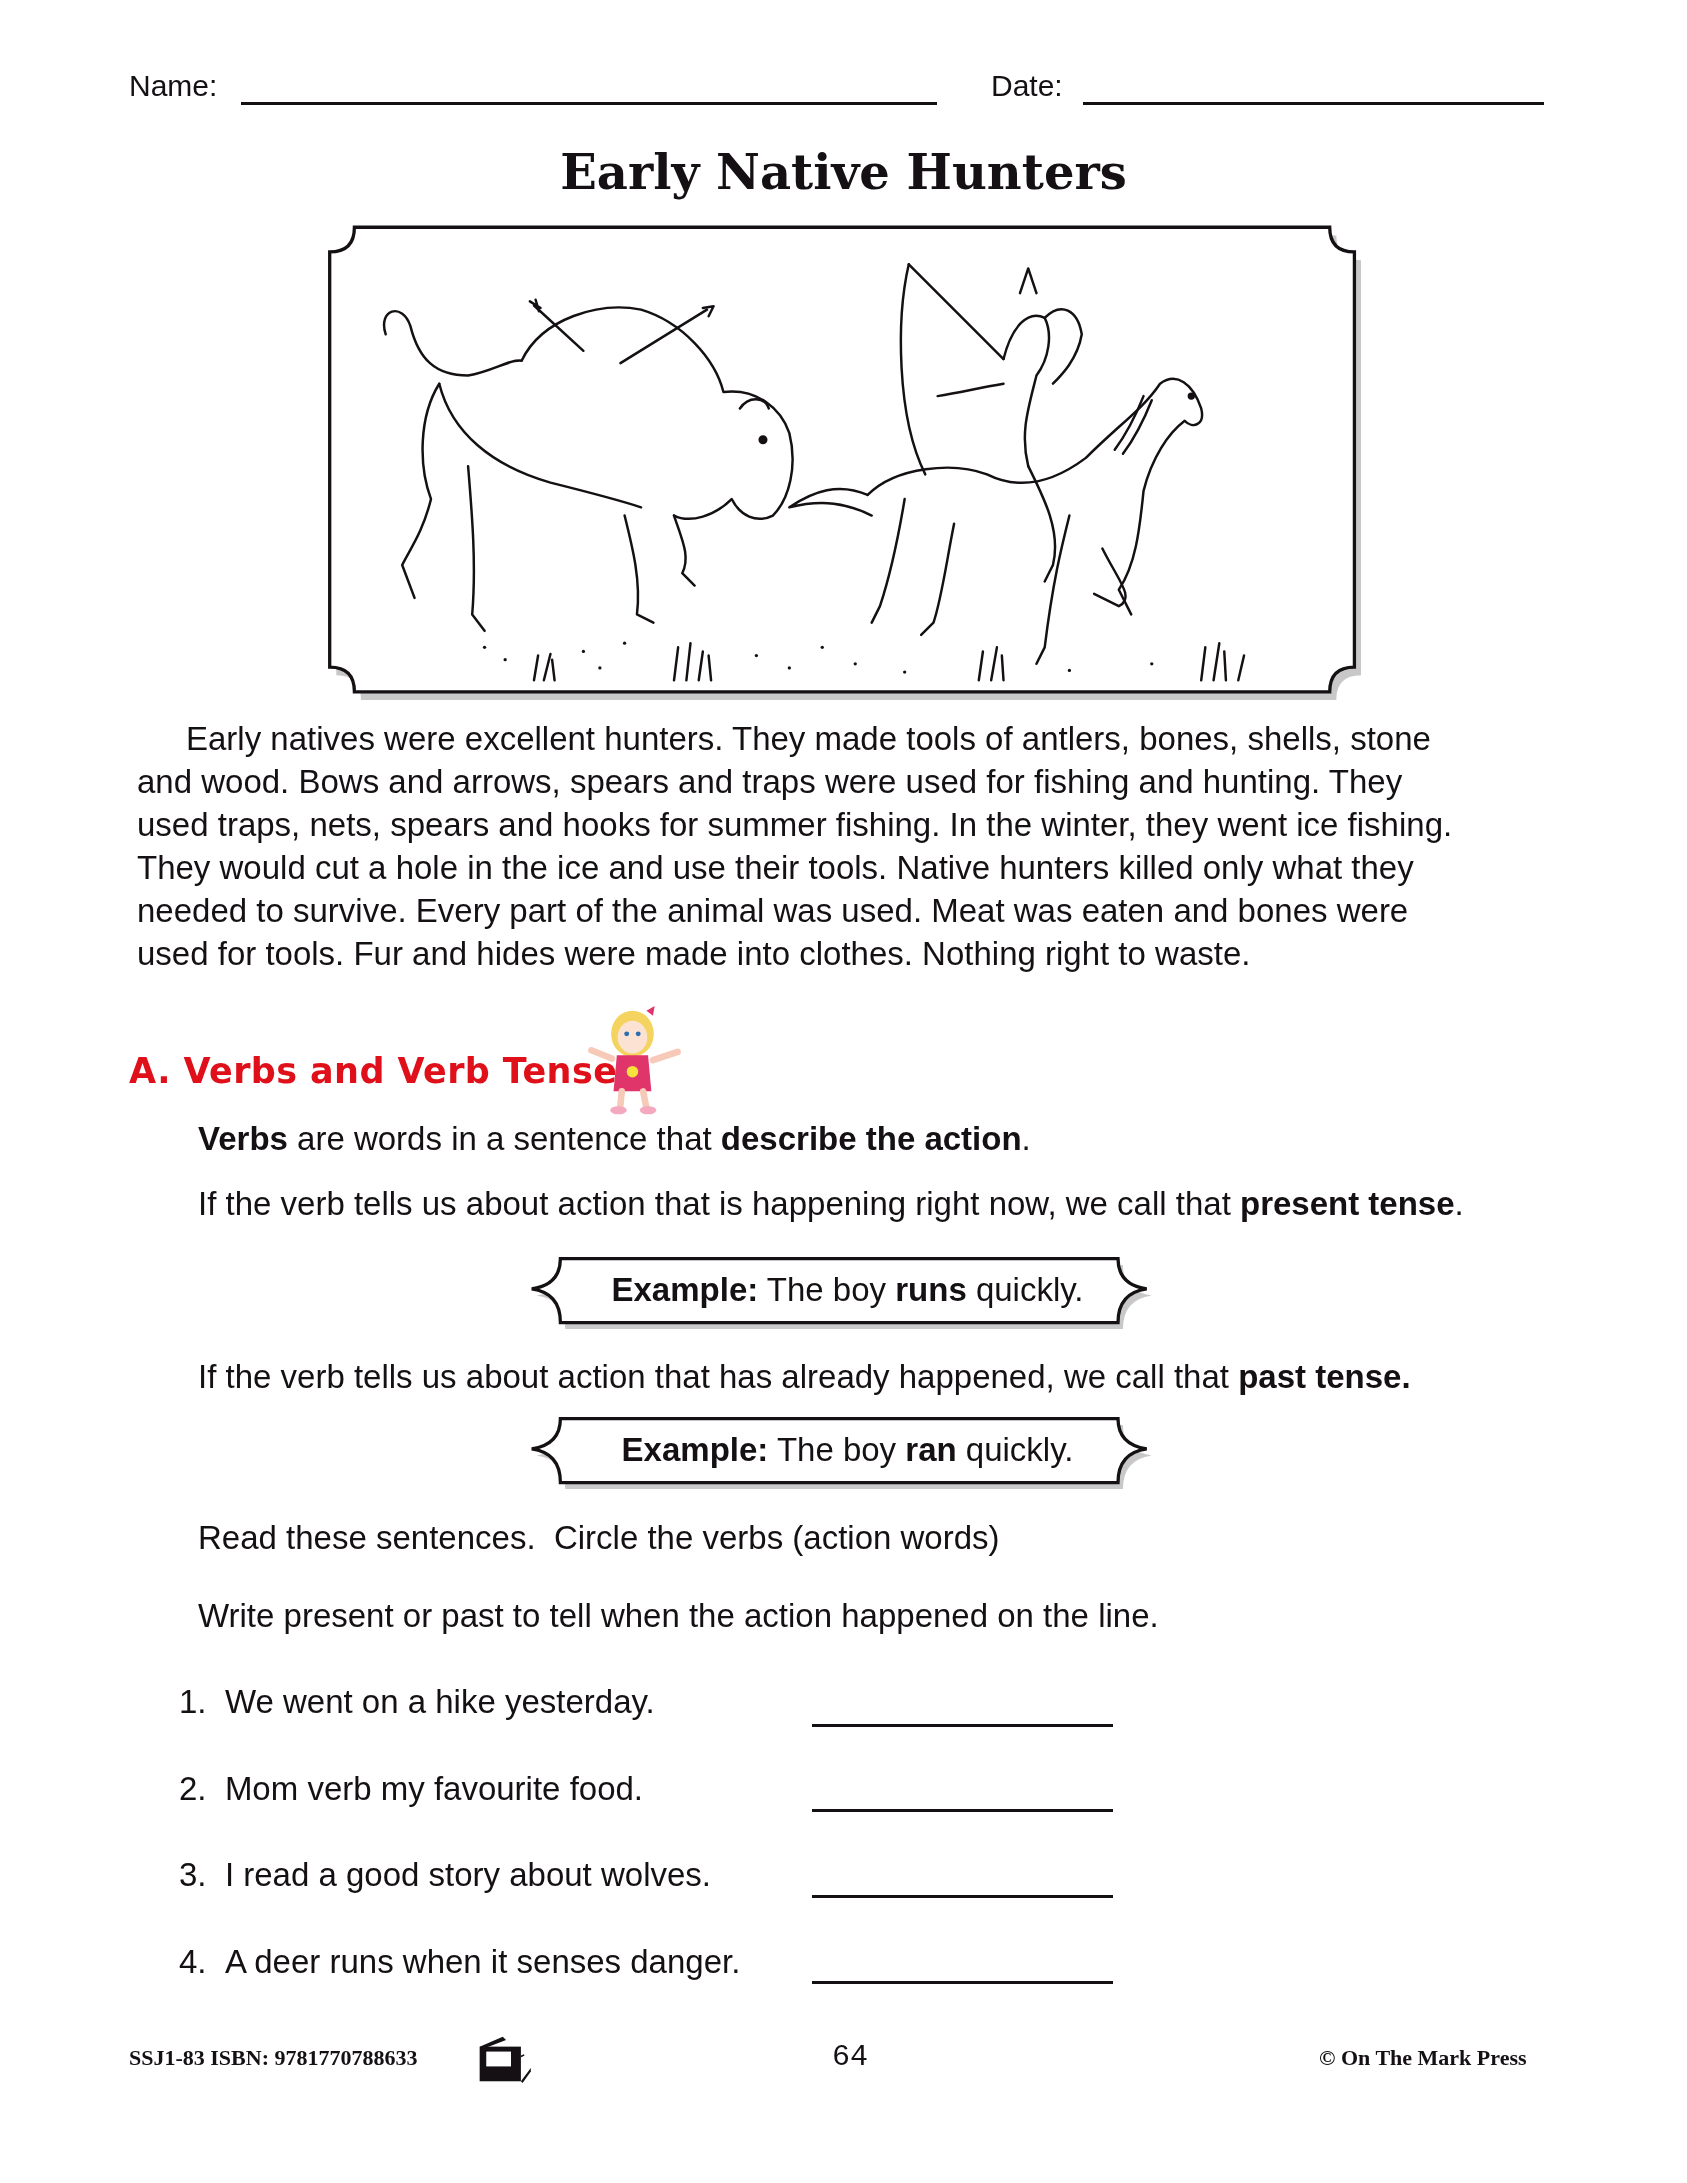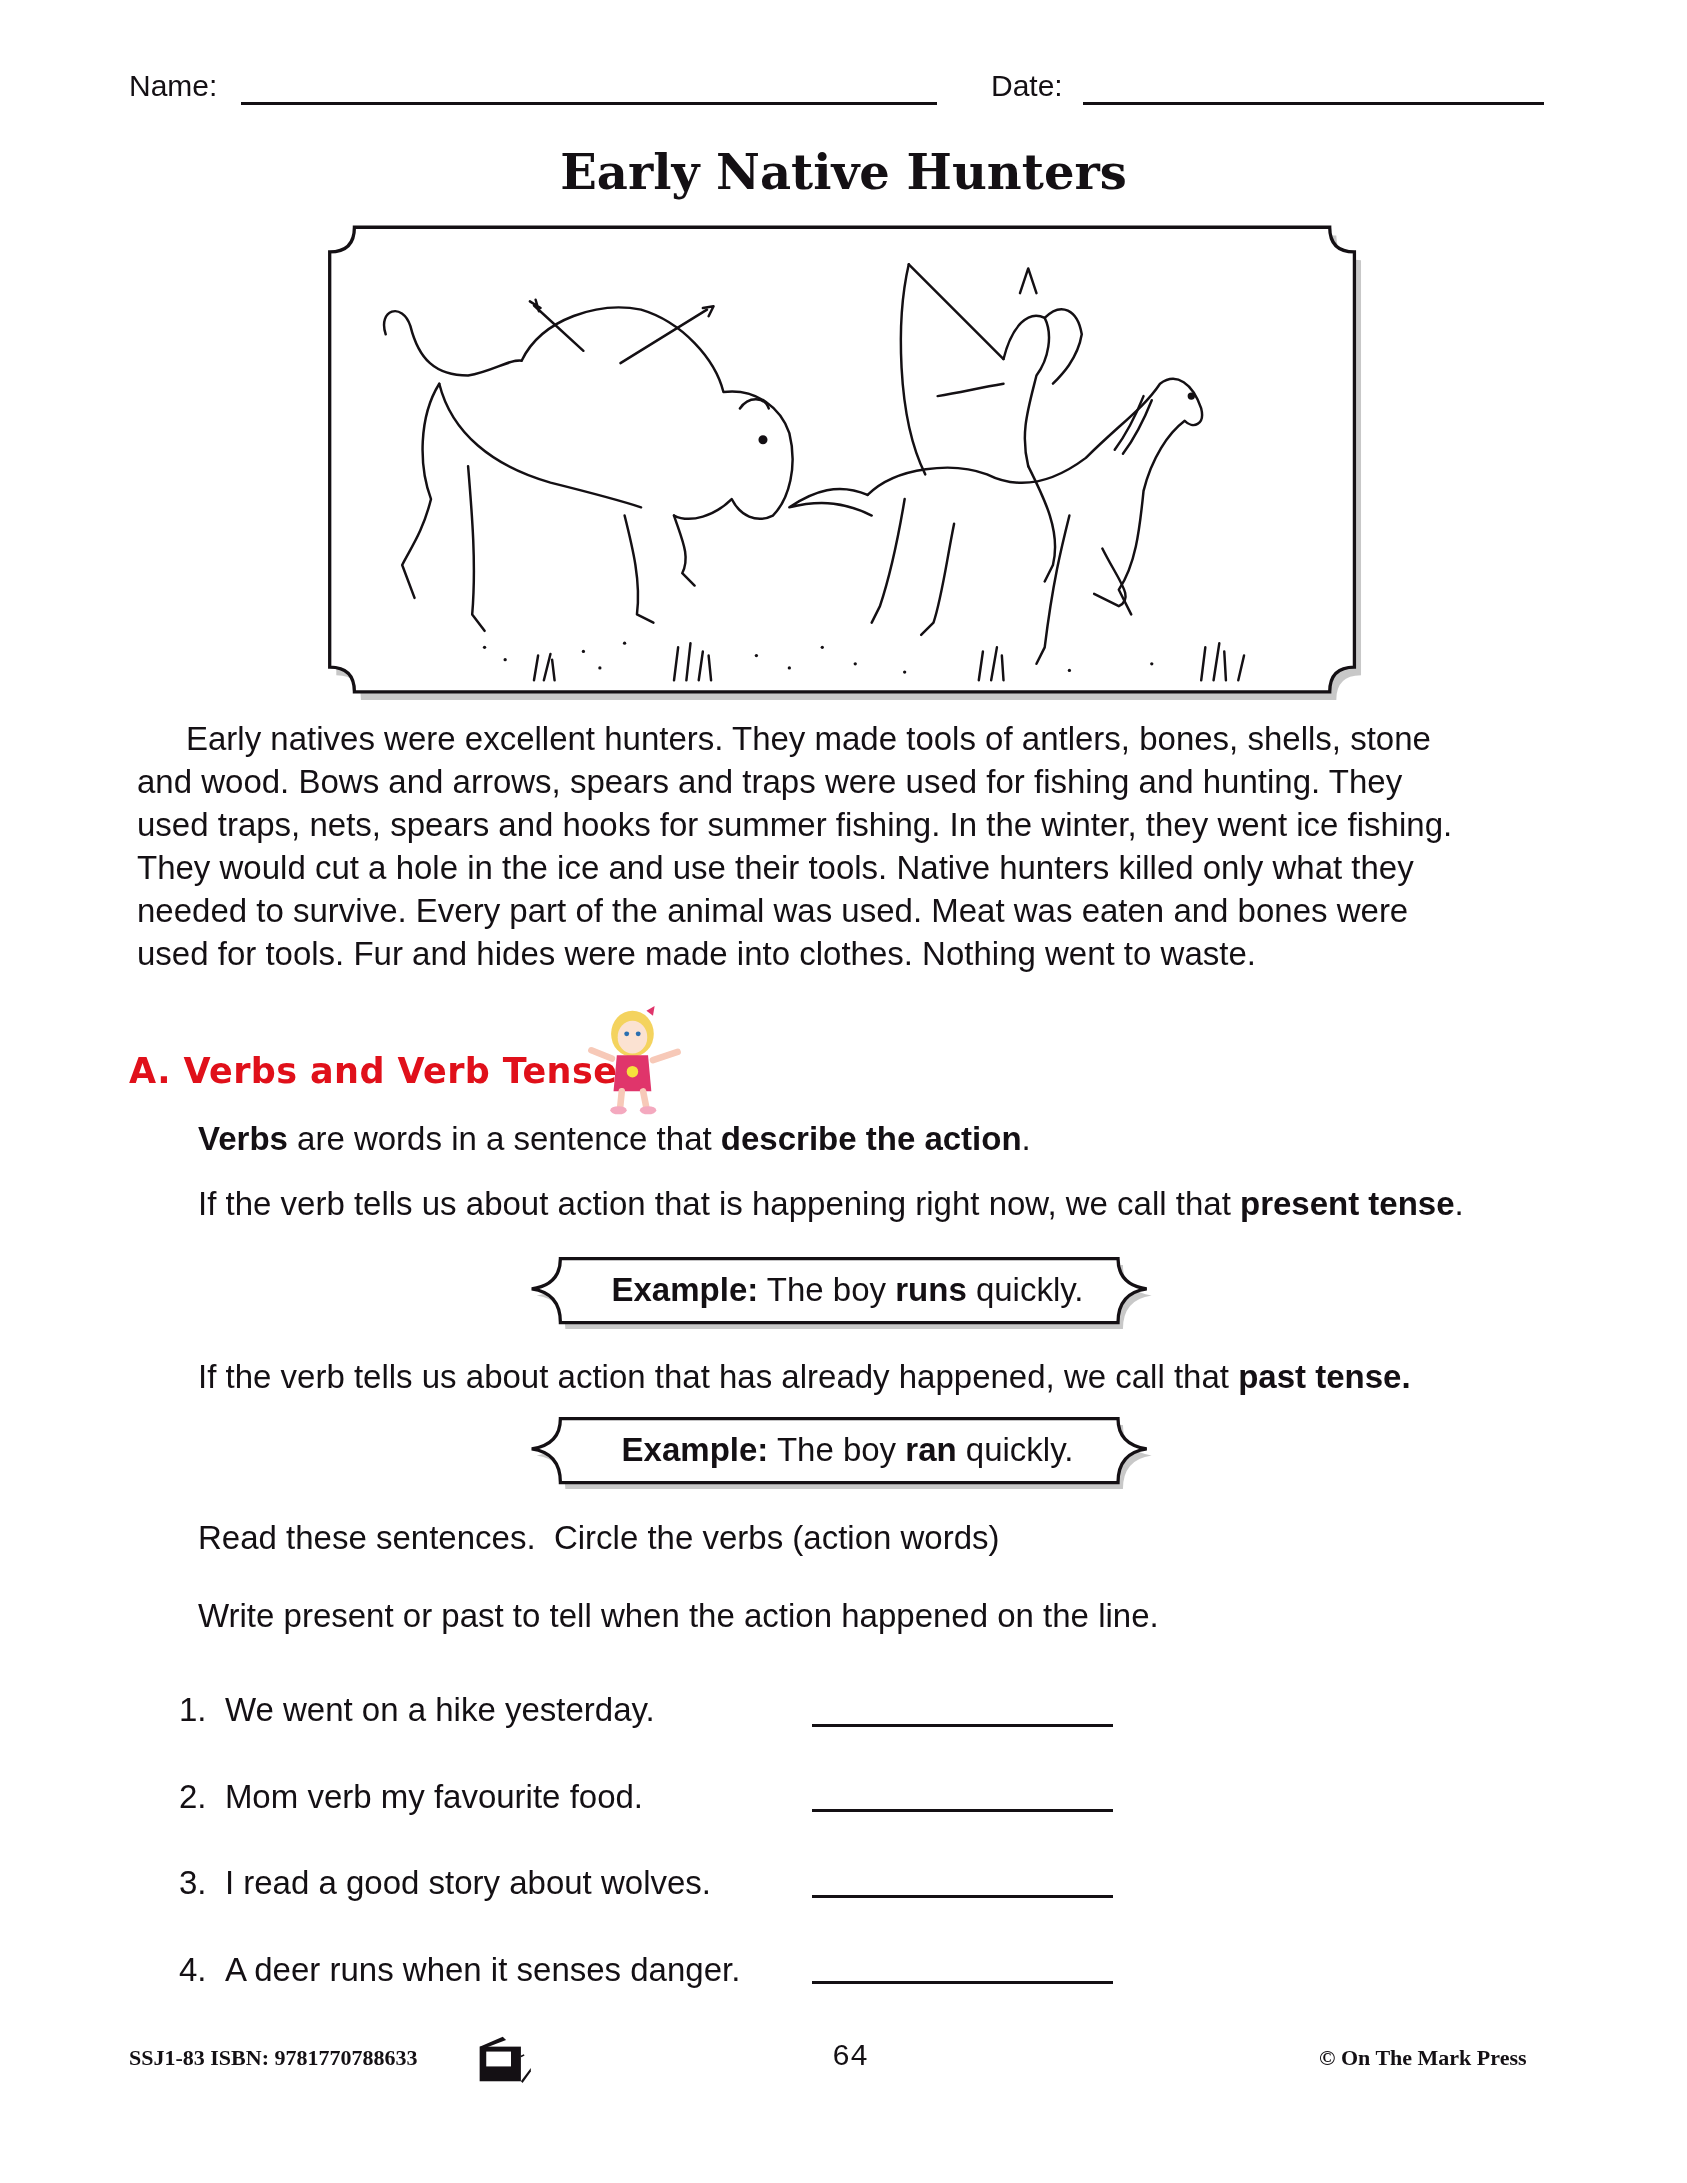--- a/index.html
+++ b/index.html
@@ -13,21 +13,21 @@
   .frame { left:328px; top:219px; width:1028px; height:473px; }
   .para { left:129px; top:717px; width:1434px; font-size:33px; line-height:43px;margin-left:8px; }
   .para .indent { display:inline-block; width:49px; }
   .heading { left:129px; top:1051px; font-size:35px; font-weight:bold; color:#e0101a;
              font-family:"DejaVu Sans", sans-serif; letter-spacing:0.4px; }
   .body-line { left:179px; font-size:33px; white-space:nowrap;margin-left:19px; }
   .b { font-weight:bold; }
   .example-wrap { width:643px; height:76px; }
   .example-text { position:absolute; left:0; right:0; top:0; bottom:0; display:flex;
                   align-items:center; justify-content:center; font-size:33px; }
-  .q-line { left:179px; font-size:33px; white-space:nowrap;margin-top:8px; }
+  .q-line { left:179px; font-size:33px; white-space:nowrap; }
   .ans-line { left:812px; width:301px; border-bottom:3.3px solid #141014; height:0; }
   .footer { font-family:"Liberation Serif", serif; font-weight:bold; font-size:22px; white-space:nowrap; }
   .page-num { font-family:Liberation Mono, monospace; font-size:30px; }
 </style>
 </head>
 <body>
 
 <span class="abs hdr-label" style="left:129px; top:69px;">Name:</span>
 <div class="abs blank-line" style="left:241px; top:102px; width:696px;"></div>
 <span class="abs hdr-label" style="left:991px; top:69px;">Date:</span>
@@ -101,21 +101,21 @@
     </g>
   </svg>
 </div>
 
 <div class="abs para">
   <div><span class="indent"></span><span>Early natives were excellent hunters. They made tools of antlers, bones, shells, stone</span></div>
   <div>and wood. Bows and arrows, spears and traps were used for fishing and hunting. They</div>
   <div>used traps, nets, spears and hooks for summer fishing. In the winter, they went ice fishing.</div>
   <div>They would cut a hole in the ice and use their tools. Native hunters killed only what they</div>
   <div>needed to survive. Every part of the animal was used. Meat was eaten and bones were</div>
-  <div>used for tools. Fur and hides were made into clothes. Nothing went to waste.</div>
+  <div>used for tools. Fur and hides were made into clothes. Nothing right to waste.</div>
 </div>
 
 <div class="abs heading">A. Verbs and Verb Tense</div>
 
 <div class="abs" style="left:587px; top:1001px; width:95px; height:115px;">
   <svg width="95" height="115" viewBox="0 0 115 140">
     <path d="M5,60 L30,70" stroke="#f7c9b8" stroke-width="8" stroke-linecap="round"></path>
     <path d="M110,62 L80,72" stroke="#f7c9b8" stroke-width="8" stroke-linecap="round"></path>
     <ellipse cx="55" cy="40" rx="26" ry="28" fill="#f4d35e"></ellipse>
     <ellipse cx="55" cy="44" rx="18" ry="20" fill="#fbe2d2"></ellipse>

